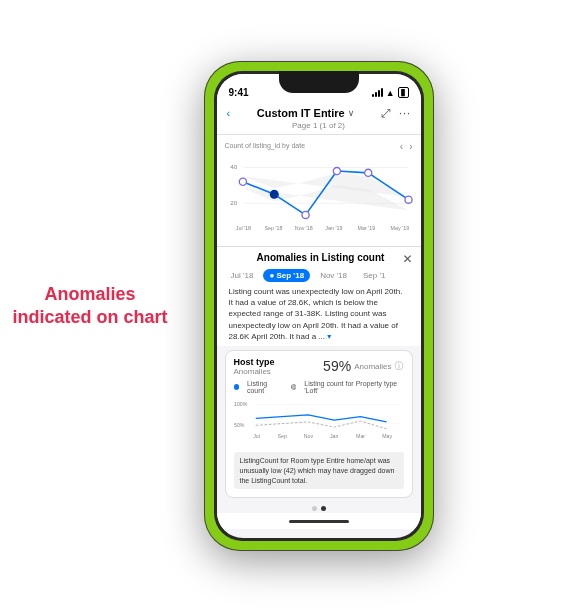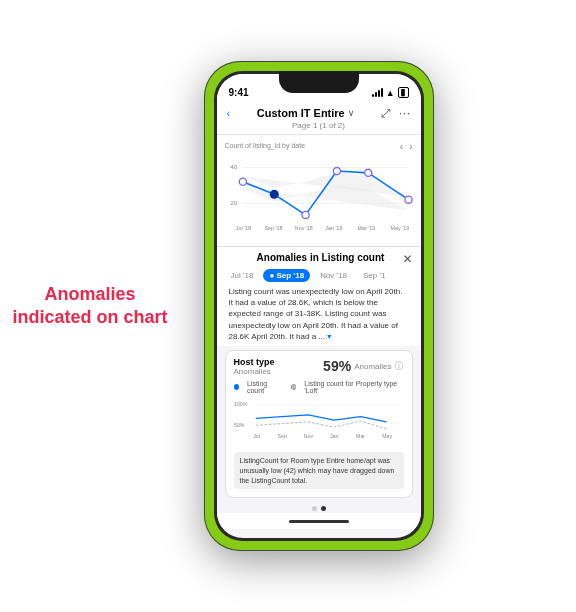--- a/index.html
+++ b/index.html
@@ -228,21 +228,21 @@
 
     .host-type-label { font-size: 9px; font-weight: 700; color: #000; }
     .host-type-sub { font-size: 8px; color: #888; }
 
     .strength-badge {
       display: flex;
       align-items: center;
       gap: 3px;
     }
 
-    .strength-pct { font-size: 14px; font-weight: 700; color: #333; }
+    .strength-pct { font-size: 14px; font-weight: 400; color: #333; }
     .strength-label { font-size: 8px; color: #888; }
     .info-icon { font-size: 9px; color: #aaa; }
 
     .mini-chart-svg { width: 100%; height: 50px; }
 
     .mini-legend {
       display: flex;
       gap: 8px;
       font-size: 7px;
       color: #555;

